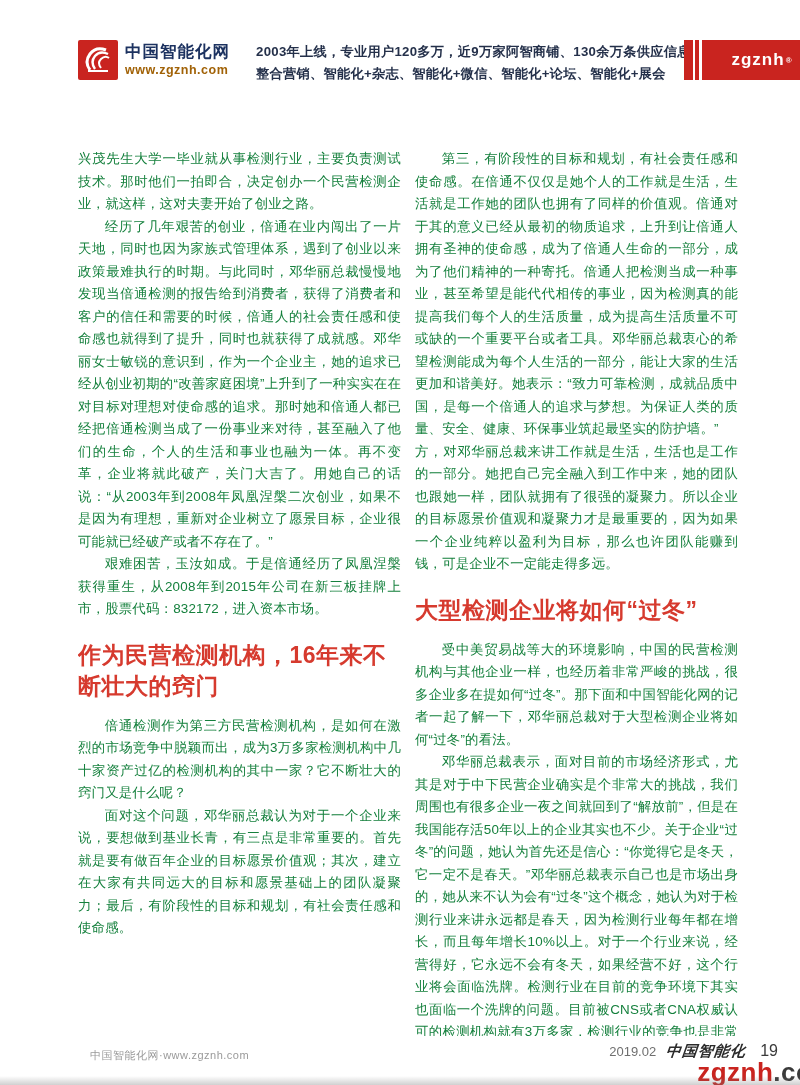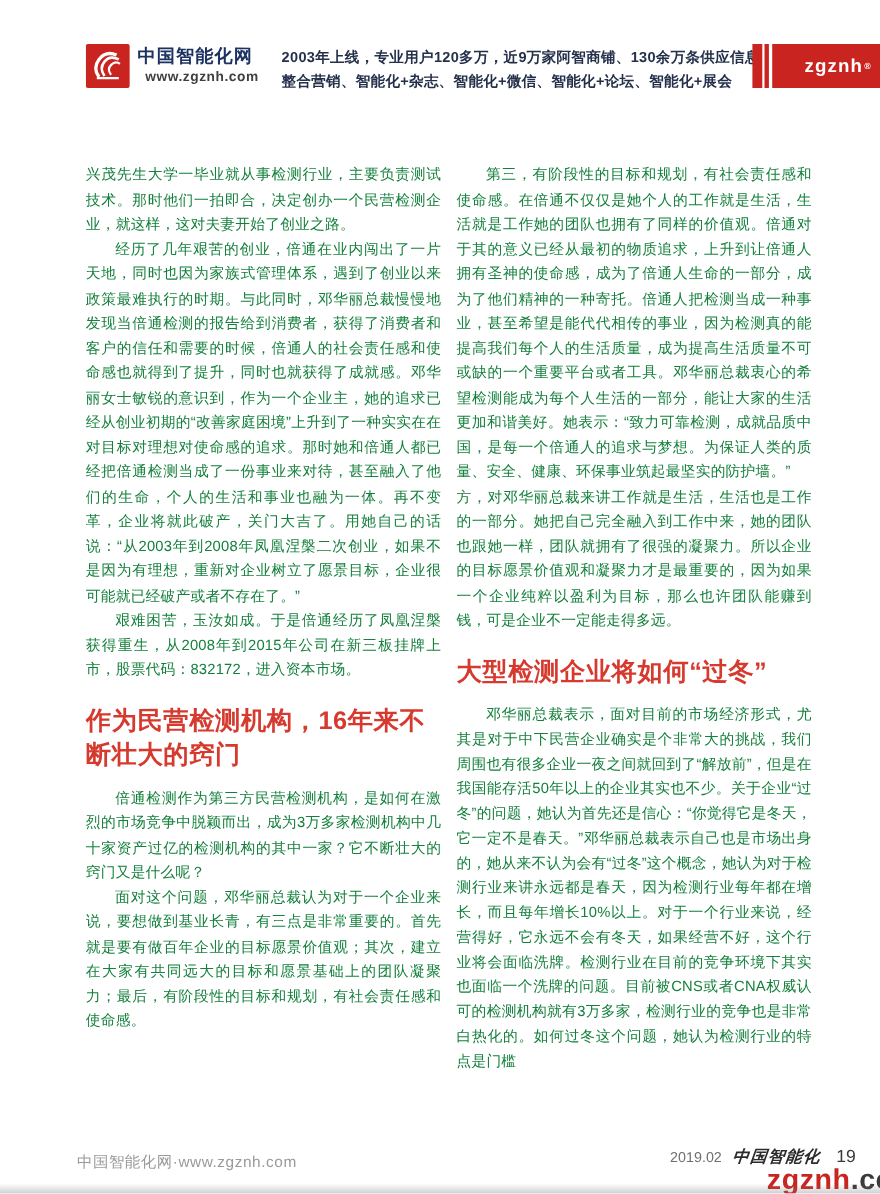--- a/index.html
+++ b/index.html
@@ -9,21 +9,21 @@
     font-family:"Liberation Sans","DejaVu Sans",sans-serif;
     padding-left:40px;
   }
 
   
   .header { position:absolute; top:40px; left:78px; right:0; height:48px; }
   .logo-wrap { position:absolute; left:0; top:0; display:flex; align-items:center; }
   .logo-mark { width:40px; height:40px; display:block; }
   .logo-names { margin-left:7px; display:flex; flex-direction:column; justify-content:center; }
   .site-name { font-size:16.5px; font-weight:bold; color:#1c3260; letter-spacing:1px; line-height:1.2; }
-  .site-url  { font-size:12.5px; font-weight:bold; color:#404040; letter-spacing:.5px; line-height:1.3;margin-left:7px; }
+  .site-url  { font-size:12.5px; font-weight:bold; color:#a16207; letter-spacing:.5px; line-height:1.3; }
   .tagline { position:absolute; left:178px; top:1px; width:390px; }
   .tagline-line { font-size:13.2px; font-weight:bold; color:#24304a; line-height:22px; letter-spacing:.3px; white-space:nowrap; }
   .badge {
     position:absolute; right:0; top:0; width:156px; height:40px;
     background:#c9241f; color:#fff; display:flex; align-items:center; justify-content:center;
     font-size:17px; font-weight:bold; letter-spacing:1px;
   }
   .badge::before { content:""; position:absolute; left:9px; top:0; bottom:0; width:2px; background:#fff; }
   .badge::after  { content:""; position:absolute; left:15px; top:0; bottom:0; width:3px; background:#fff; }
   .badge sup { font-size:8px; margin-left:1px; vertical-align:10px; }
@@ -40,21 +40,21 @@
     font-family:"Liberation Sans","DejaVu Sans",sans-serif;
   }
   .body-p.cont { text-indent:0; }
   .sec-heading {
     margin:19px 0 13px; font-size:23px; font-weight:bold; color:#d63a2e;
     line-height:1.35; letter-spacing:.5px;
   }
 
   
   .footer-left {
-    position:absolute; left:70px; top:1048px; font-size:14px; color:#9a9a9a; letter-spacing:.5px;
+    position:absolute; left:90px; top:1048px; font-size:11px; color:#9a9a9a; letter-spacing:.5px;
   }
   .footer-right {
     position:absolute; right:62px; top:1042px; display:flex; align-items:baseline; white-space:nowrap;
   }
   .issue { font-size:13px; color:#6f6f6f; margin-right:10px; }
   .mag-title {
     font-family:"DejaVu Serif","Liberation Serif",serif; font-style:italic; font-weight:bold;
     font-size:15px; color:#2b2b2b; transform:skewX(-6deg); margin-right:14px; letter-spacing:1px;
   }
   .page-num { font-size:16px; color:#3a3a3a; }
@@ -109,20 +109,21 @@
       <p class="body-p">艰难困苦，玉汝如成。于是倍通经历了凤凰涅槃获得重生，从2008年到2015年公司在新三板挂牌上市，股票代码：832172，进入资本市场。</p>
       <h2 class="sec-heading">作为民营检测机构，16年来不断壮大的窍门</h2>
       <p class="body-p">倍通检测作为第三方民营检测机构，是如何在激烈的市场竞争中脱颖而出，成为3万多家检测机构中几十家资产过亿的检测机构的其中一家？它不断壮大的窍门又是什么呢？</p>
       <p class="body-p">面对这个问题，邓华丽总裁认为对于一个企业来说，要想做到基业长青，有三点是非常重要的。首先就是要有做百年企业的目标愿景价值观；其次，建立在大家有共同远大的目标和愿景基础上的团队凝聚力；最后，有阶段性的目标和规划，有社会责任感和使命感。</p>
 
     </div>
     <div class="col">
       <p class="body-p">第三，有阶段性的目标和规划，有社会责任感和使命感。在倍通不仅仅是她个人的工作就是生活，生活就是工作她的团队也拥有了同样的价值观。倍通对于其的意义已经从最初的物质追求，上升到让倍通人拥有圣神的使命感，成为了倍通人生命的一部分，成为了他们精神的一种寄托。倍通人把检测当成一种事业，甚至希望是能代代相传的事业，因为检测真的能提高我们每个人的生活质量，成为提高生活质量不可或缺的一个重要平台或者工具。邓华丽总裁衷心的希望检测能成为每个人生活的一部分，能让大家的生活更加和谐美好。她表示：“致力可靠检测，成就品质中国，是每一个倍通人的追求与梦想。为保证人类的质量、安全、健康、环保事业筑起最坚实的防护墙。”</p>
       <p class="body-p cont">方，对邓华丽总裁来讲工作就是生活，生活也是工作的一部分。她把自己完全融入到工作中来，她的团队也跟她一样，团队就拥有了很强的凝聚力。所以企业的目标愿景价值观和凝聚力才是最重要的，因为如果一个企业纯粹以盈利为目标，那么也许团队能赚到钱，可是企业不一定能走得多远。</p>
       <h2 class="sec-heading">大型检测企业将如何“过冬”</h2>
+      <p class="body-p">受中美贸易战等大的环境影响，中国的民营检测机构与其他企业一样，也经历着非常严峻的挑战，很多企业多在提如何“过冬”。那下面和中国智能化网的记者一起了解一下，邓华丽总裁对于大型检测企业将如何“过冬”的看法。</p>
       <p class="body-p">邓华丽总裁表示，面对目前的市场经济形式，尤其是对于中下民营企业确实是个非常大的挑战，我们周围也有很多企业一夜之间就回到了“解放前”，但是在我国能存活50年以上的企业其实也不少。关于企业“过冬”的问题，她认为首先还是信心：“你觉得它是冬天，它一定不是春天。”邓华丽总裁表示自己也是市场出身的，她从来不认为会有“过冬”这个概念，她认为对于检测行业来讲永远都是春天，因为检测行业每年都在增长，而且每年增长10%以上。对于一个行业来说，经营得好，它永远不会有冬天，如果经营不好，这个行业将会面临洗牌。检测行业在目前的竞争环境下其实也面临一个洗牌的问题。目前被CNS或者CNA权威认可的检测机构就有3万多家，检测行业的竞争也是非常白热化的。如何过冬这个问题，她认为检测行业的特点是门槛</p>
     </div>
   </div>
 
   <div class="footer-left">中国智能化网·www.zgznh.com</div>
   <div class="footer-right">
     <span class="issue">2019.02</span>
     <span class="mag-title">中国智能化</span>
     <span class="page-num">19</span>
   </div>

